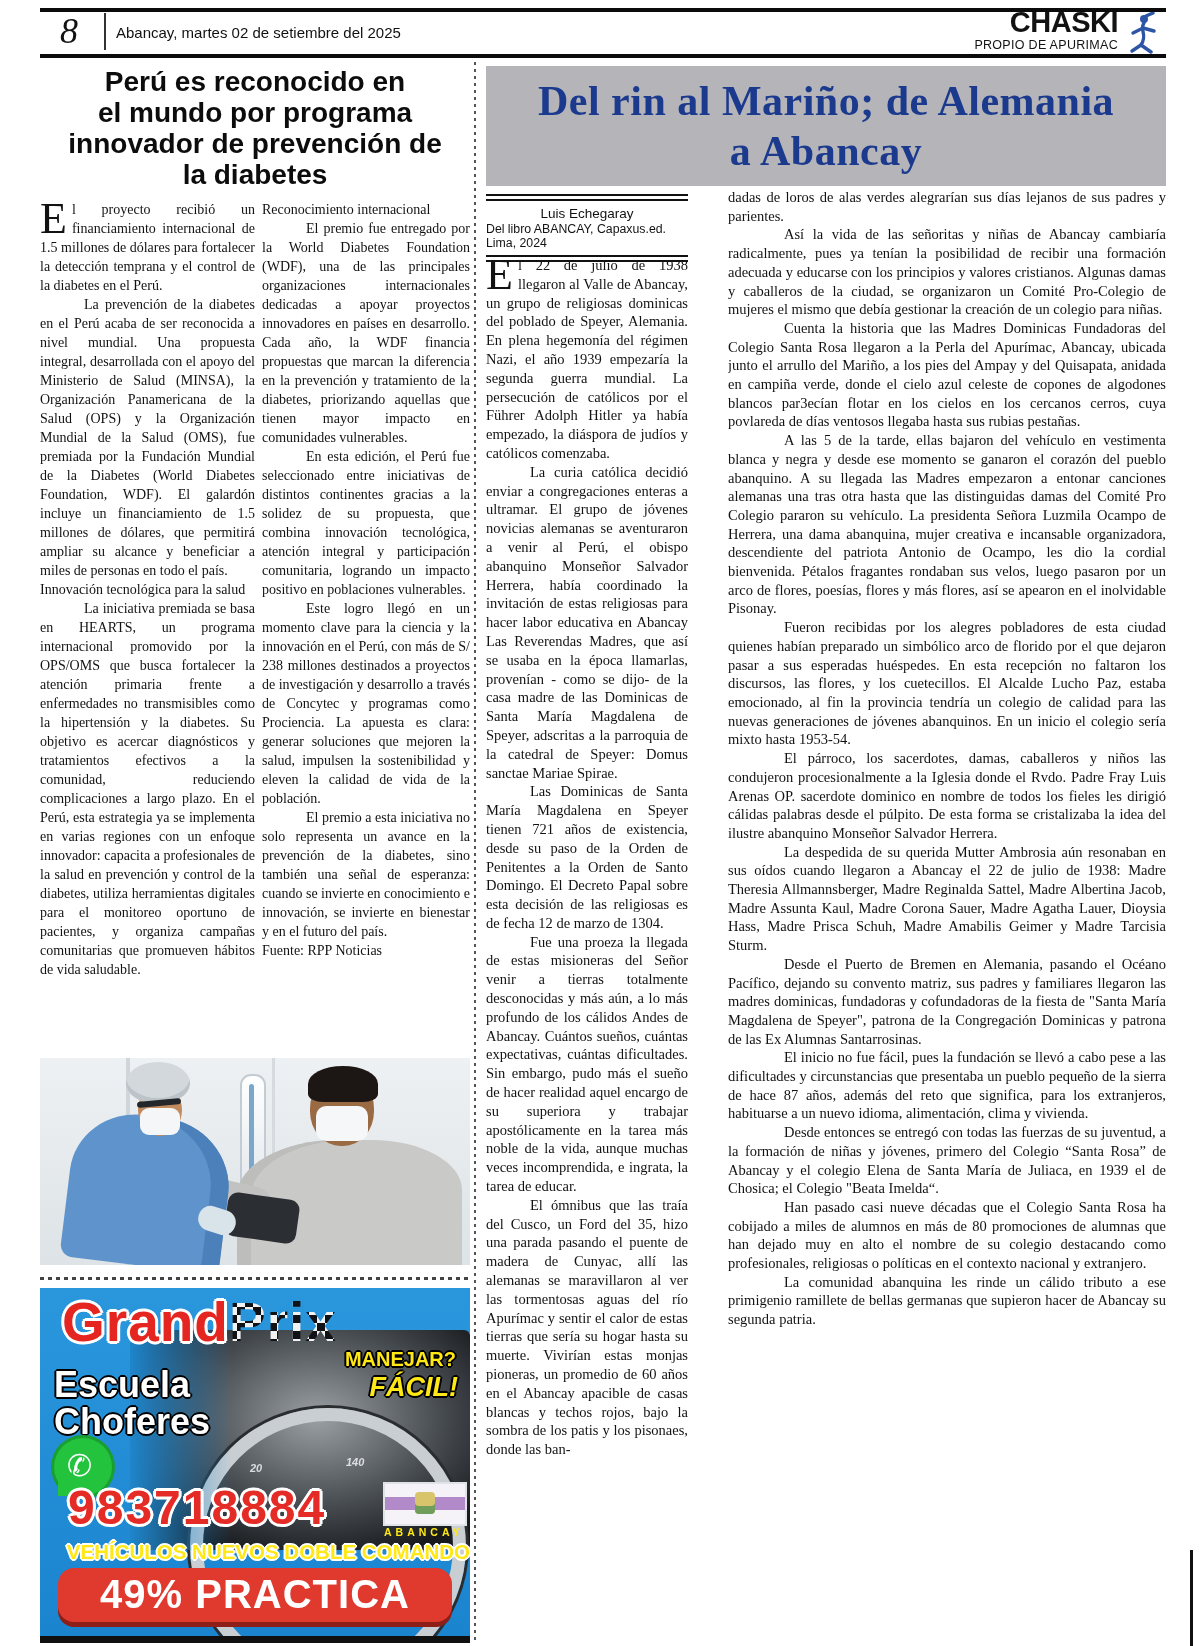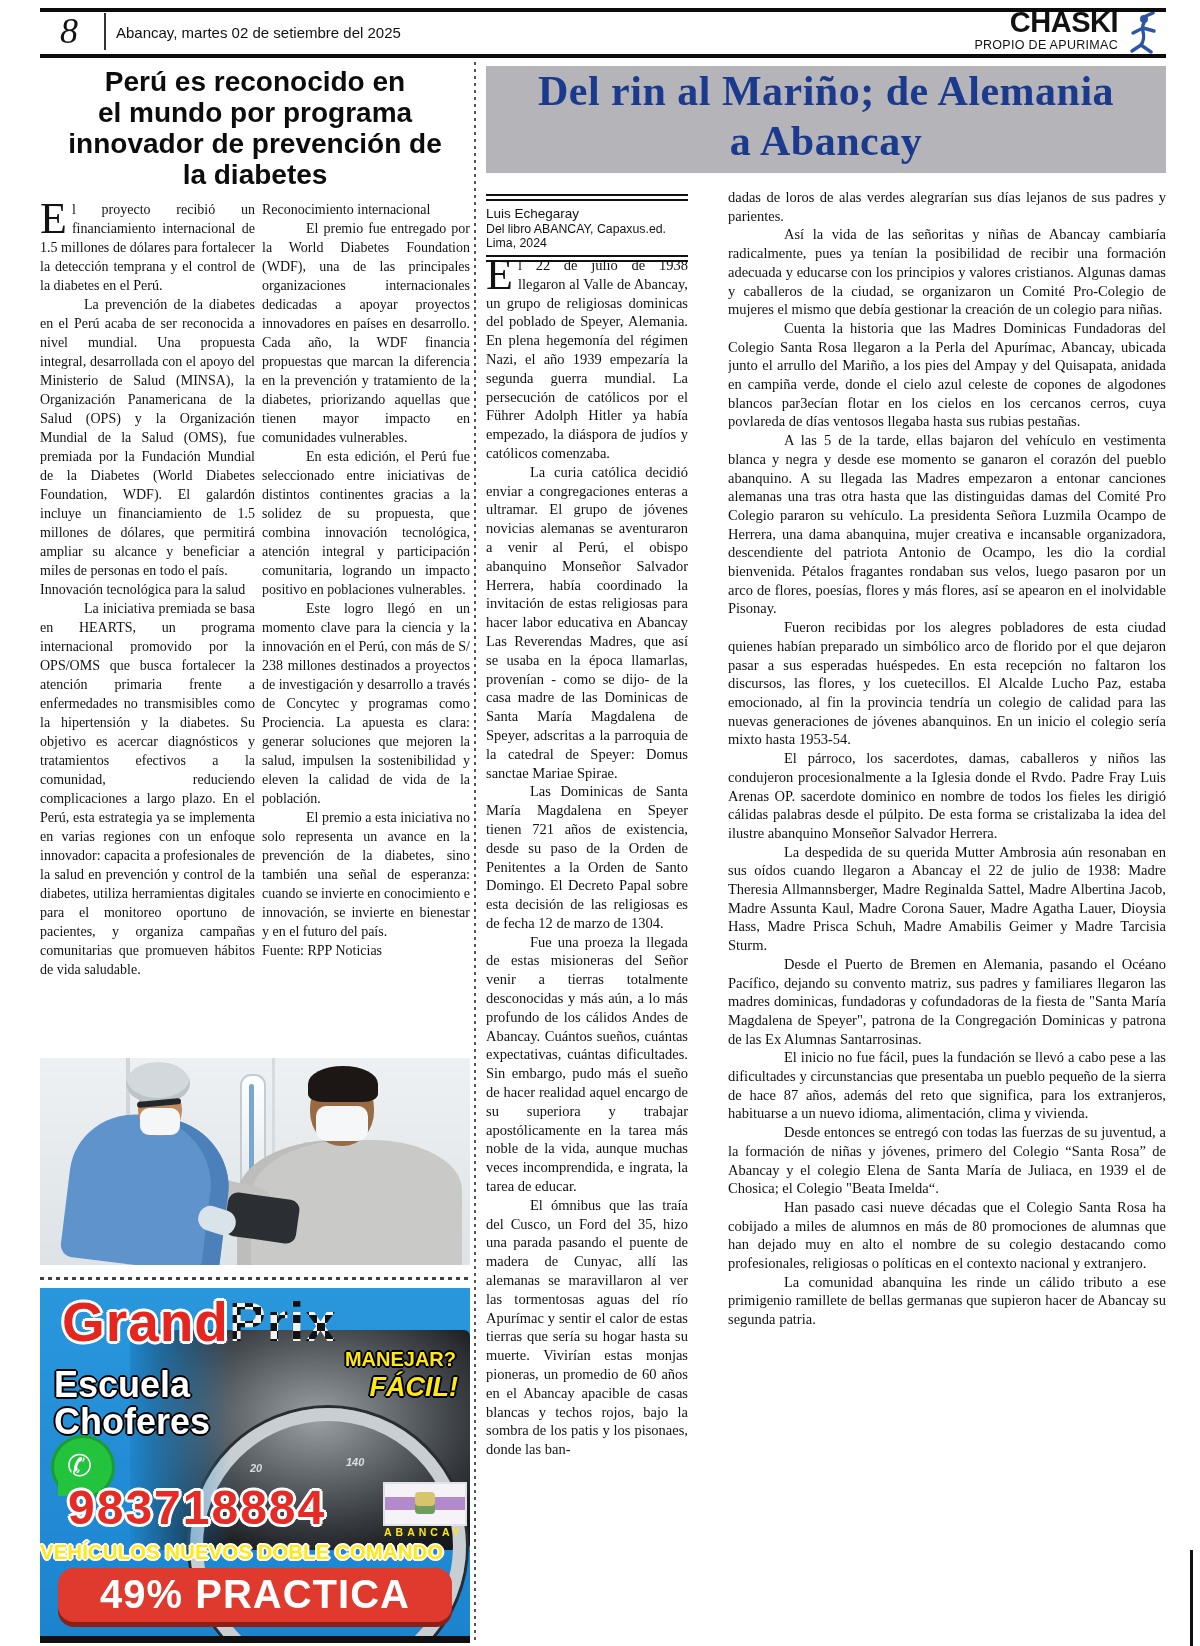--- a/index.html
+++ b/index.html
@@ -31,29 +31,29 @@
   .ncol{font-size:14.5px;line-height:18.8px;}
   .wcol{font-size:14.5px;line-height:18.7px;}
   .wcol .para.body{text-indent:56px;}
 
   
   .ltitle{position:absolute;left:40px;top:66px;width:430px;text-align:center;
           font-family:"Liberation Sans",sans-serif;font-weight:700;font-size:28px;line-height:31px;color:#0c0c0c;}
   .ltitle span{display:block;}
 
   
-  .banner{position:absolute;left:486px;top:66px;width:680px;height:107px;background:#b5b5b9;
-          display:flex;flex-direction:column;text-align:center;}
+  .banner{position:absolute;left:486px;top:66px;width:680px;height:120px;background:#b5b5b9;
+          display:flex;flex-direction:column;justify-content:center;text-align:center;}
   .banner span{display:block;font-family:"Liberation Serif",serif;font-weight:700;
                font-size:42px;line-height:50px;color:#1b3a8e;letter-spacing:.5px;}
 
   
   .byline{position:absolute;left:486px;top:194px;width:202px;font-family:"Liberation Sans",sans-serif;}
   .dblrule{height:3px;border-top:2px solid #111;border-bottom:2px solid #111;}
-  .byline .nm{font-size:13.5px;margin:5px 0 1px 0;}
+  .byline .nm{font-size:13.5px;margin:5px 0 1px 0;text-align:center;}
   .byline .src{font-size:12.3px;margin:0 0 5px 0;}
 
   
   .vdots{position:absolute;left:474px;top:62px;width:2px;height:1580px;
          background:repeating-linear-gradient(180deg,#555 0 3px,transparent 3px 7px);}
   .hdots{position:absolute;left:40px;top:1277px;width:430px;height:3px;
          background:repeating-linear-gradient(90deg,#444 0 4px,transparent 4px 8px);}
   .page-edge{position:absolute;left:1190px;top:1550px;width:3px;height:96px;background:#111;}
 
   
@@ -114,21 +114,21 @@
             border-left:16px solid #23c33e;border-top:14px solid transparent;}
   .wa-glyph{left:13px;top:10px;font-size:30px;color:#fff;font-family:"DejaVu Sans",sans-serif;}
   .phone{left:28px;top:192px;color:#e52b26;font-weight:700;font-size:48px;letter-spacing:2px;
          text-shadow:-3px 0 #fff,3px 0 #fff,0 -3px #fff,0 3px #fff,-2px -2px #fff,2px 2px #fff,-2px 2px #fff,2px -2px #fff;}
   .flag{left:345px;top:196px;width:80px;height:40px;
         background:linear-gradient(180deg,#f5f3f7 0 33%,#b28ac9 33% 66%,#f5f3f7 66% 100%);
         box-shadow:0 0 0 2px #dfe3e6;}
   .flag i{position:absolute;left:30px;top:8px;width:20px;height:22px;background:#d8c46a;
           border-radius:4px;box-shadow:inset 0 -8px 0 #6f9e5c;}
   .flag-label{left:344px;top:238px;color:#ffe816;font-weight:700;font-size:10.5px;letter-spacing:4px;}
-  .vehiculos{left:0;right:0;top:252px;text-align:left;color:#ffe816;font-weight:700;font-size:20.5px;}
+  .vehiculos{left:0;right:0;top:252px;text-align:right;color:#ffe816;font-weight:700;font-size:20.5px;}
   .practica-box{left:18px;top:280px;width:394px;height:54px;background:#e0392e;border-radius:16px;
                 box-shadow:0 5px 0 #8e1f18;}
   .practica-txt{left:0;right:0;top:284px;text-align:center;color:#fff;font-weight:700;font-size:40px;letter-spacing:1px;}
   .circuito{left:0;right:0;top:322px;text-align:center;color:#fff;font-weight:700;font-size:26px;}
 </style>
 </head>
 <body>
 
 <div class="page">
 

